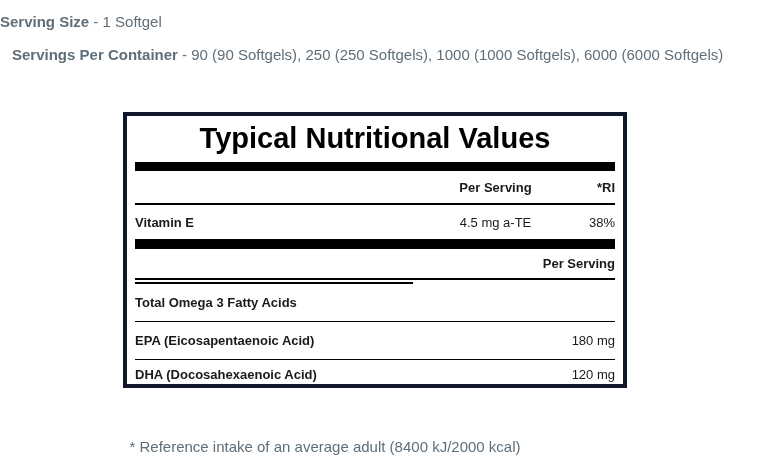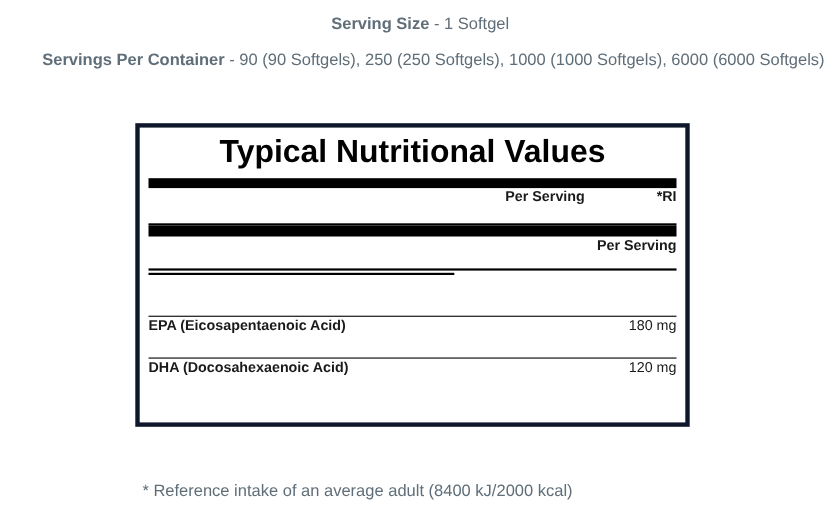--- a/index.html
+++ b/index.html
@@ -5,21 +5,21 @@
   html,body { margin:0; padding:0; background:#ffffff; }
   .page {
     position:relative;
     width:764px; height:469px;
     background:#ffffff;
     font-family:"Liberation Sans", sans-serif;
     overflow:hidden;
   }
   .topline {
     position:absolute; left:0; width:764px;
-    text-align:center; font-size:15px; line-height:18px;
+    text-align:left; font-size:15px; line-height:18px;
     color:#5f6e78; white-space:nowrap;
   }
   .topline .lbl { font-weight:bold; }
   #serving-size-line { top:13px; }
   #servings-container-line { top:46px;margin-left:12px; }
 
   
   .ntable {
     position:absolute; left:123px; top:112px;
     width:504px; height:276px;
@@ -35,21 +35,21 @@
     text-align:center;
     font-size:29px; line-height:36px;
     font-weight:bold; color:#000;
     letter-spacing:0px;
   }
   .thickbar { background:#000; }
   .bar1 { height:9px; margin-top:6px; }
   .bar2 { height:10px; }
 
   .trow {
-    display:flex; 
+    display:flex; align-items:center;
     box-sizing:border-box;
   }
   .c1 { flex:1; text-align:left; font-weight:bold; }
   .c2 { width:115px; text-align:center; }
   .c3 { width:62px; text-align:right; }
   .hdr .c2, .hdr .c3 { font-weight:bold; }
 
   .hdr1 { height:34px; border-bottom:2px solid #000; }
   .row-vite { height:34px; }
   .hdr2 { height:31px; border-bottom:2px solid #000; }
@@ -90,30 +90,36 @@
     <div class="ntable-title">Typical Nutritional Values</div>
 
     <div class="thickbar bar1"></div>
 
     <div class="trow hdr hdr1">
       <div class="c1"></div>
       <div class="c2">Per Serving</div>
       <div class="c3">*RI</div>
     </div>
 
+    <div class="trow row-vite">
+      <div class="c1">Vitamin E</div>
+      <div class="c2">4.5 mg a-TE</div>
+      <div class="c3">38%</div>
+    </div>
 
     <div class="thickbar bar2"></div>
 
     <div class="trow hdr2">
       <div class="c2r">Per Serving</div>
     </div>
 
     <div class="partial-line"></div>
 
     <div class="trow s2row">
+      <div class="c1">Total Omega 3 Fatty Acids</div>
     </div>
 
     <div class="trow s2row">
       <div class="c1">EPA (Eicosapentaenoic Acid)</div>
       <div class="val">180 mg</div>
     </div>
 
     <div class="trow s2row">
       <div class="c1">DHA (Docosahexaenoic Acid)</div>
       <div class="val">120 mg</div>

